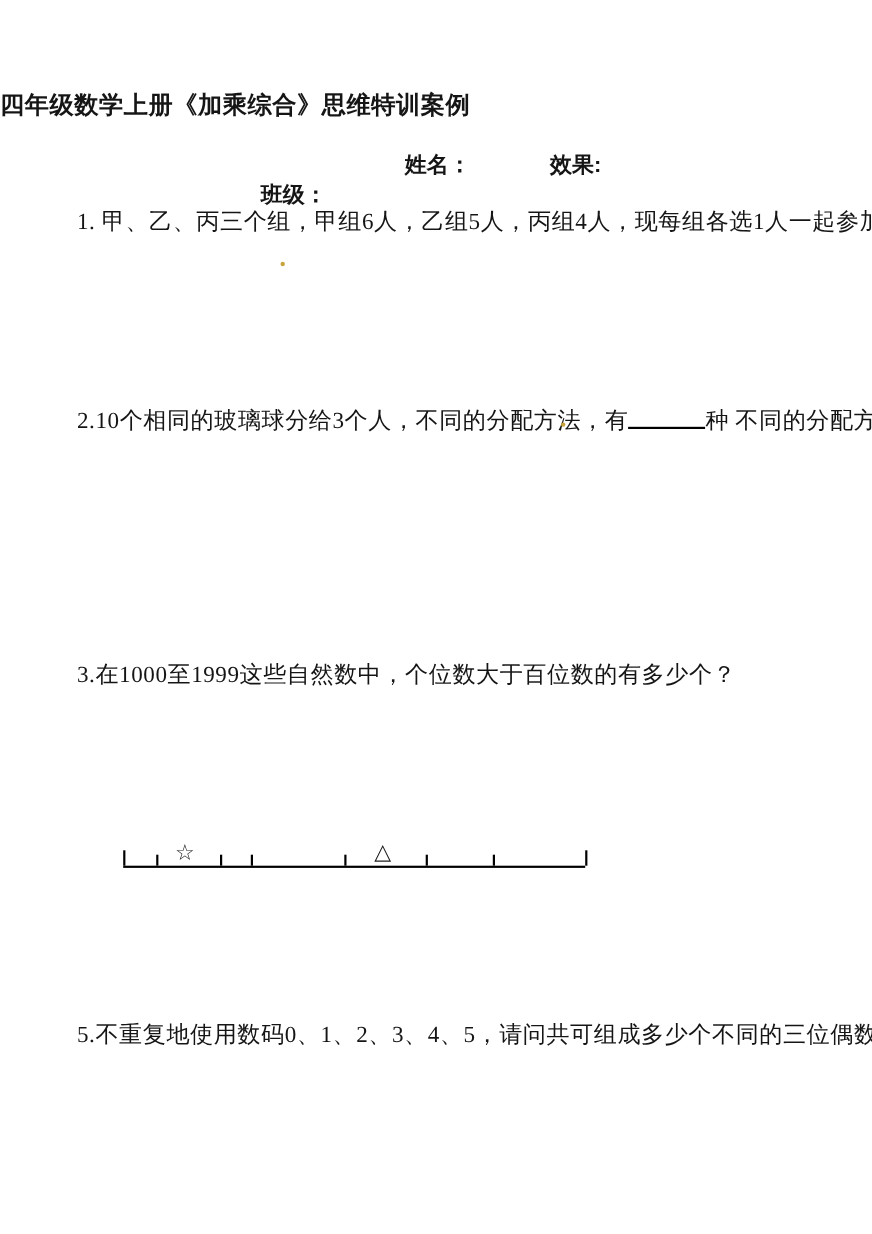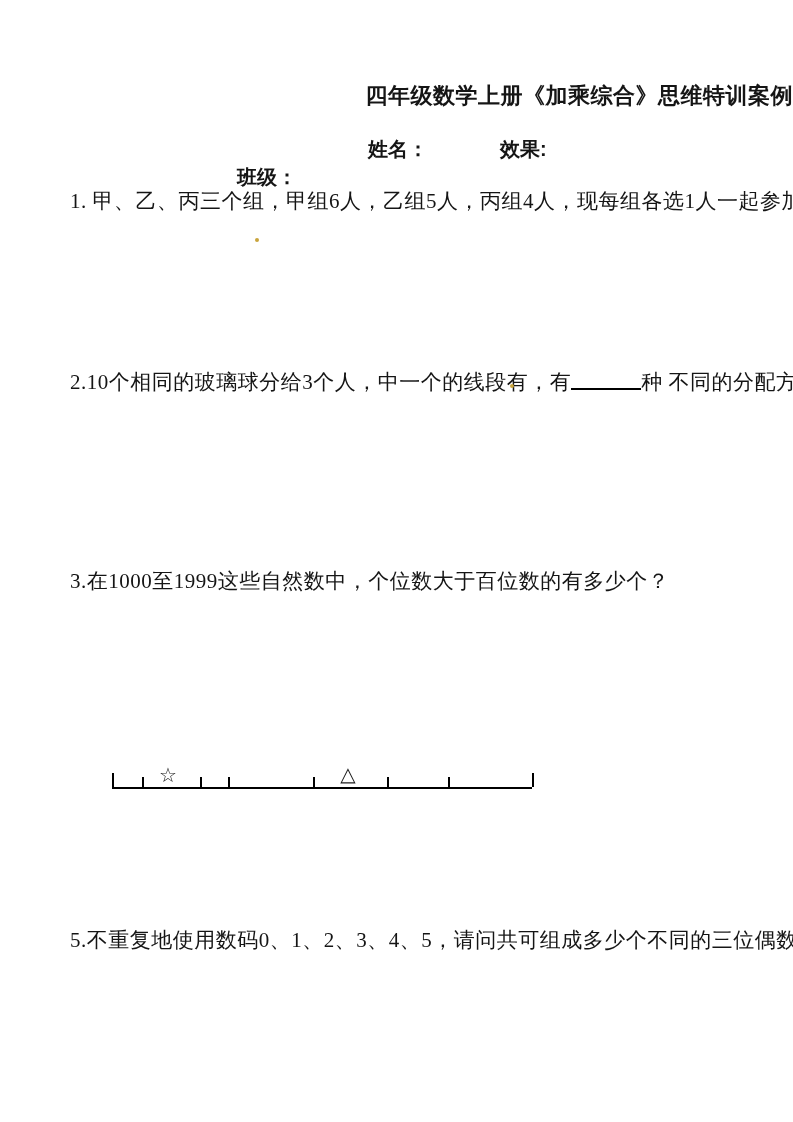--- a/index.html
+++ b/index.html
@@ -10,21 +10,21 @@
     background: #ffffff;
     color: #151515;
     font-family: "Liberation Serif", serif;
     overflow: hidden;
   }
   .doc-title {
     position: absolute;
     top: 81px;
     left: 0;
     width: 100%;
-    text-align: right;
+    text-align: left;
     font-family: "Liberation Sans", sans-serif;
     font-weight: bold;
     font-size: 22px;
     letter-spacing: 0.5px;
     white-space: nowrap;
   }
   .info-row {
     position: absolute;
     top: 136px;
     left: 0;
@@ -43,21 +43,21 @@
     position: absolute;
     left: 70px;
     font-size: 21px;
     line-height: 26px;
     letter-spacing: 0.5px;
     white-space: nowrap;
   }
   .q1-l1 { top: 188px; }
   .q1-l2 { top: 227px; }
   .q2    { top: 369px; }
-  .q3    { top: 568px; }
+  .q3    { top: 600px; }
   .q4    { top: 707px; }
   .q5    { top: 927px; }
 
   .blank {
     display: inline-block;
     border-bottom: 2px solid #000;
     transform: translateY(1px);
     height: 14px;
   }
   .blank-q1a { width: 50px; }
@@ -99,21 +99,21 @@
     <span class="lbl lbl-name">姓名：</span>
     <span class="lbl lbl-result">效果:</span>
   </div>
 
   <div class="qline q1-l1">
     <span>1. 甲、乙、丙三个组，甲组6人，乙组5人，丙组4人，现每组各选1人一起参加</span>
   </div>
 
 
   <div class="qline q2">
-    <span>2.10个相同的玻璃球分给3个人，中一个的线段有，有</span><span class="blank blank-q2"></span><span>种 不同的分配方法。</span>
+    <span>2.10个相同的玻璃球分给3个人，不同的分配方法，有</span><span class="blank blank-q2"></span><span>种 不同的分配方法。</span>
   </div>
 
   <div class="qline q3">
     <span>3.在1000至1999这些自然数中，个位数大于百位数的有多少个？</span>
   </div>
 
 
   <div class="diagram" id="diagram">
       <div class="hline" style="left: 112px; top: 787px; width: 420px;"></div>
       <div class="tick" style="left: 112px; top: 773px; height: 14px;"></div>

